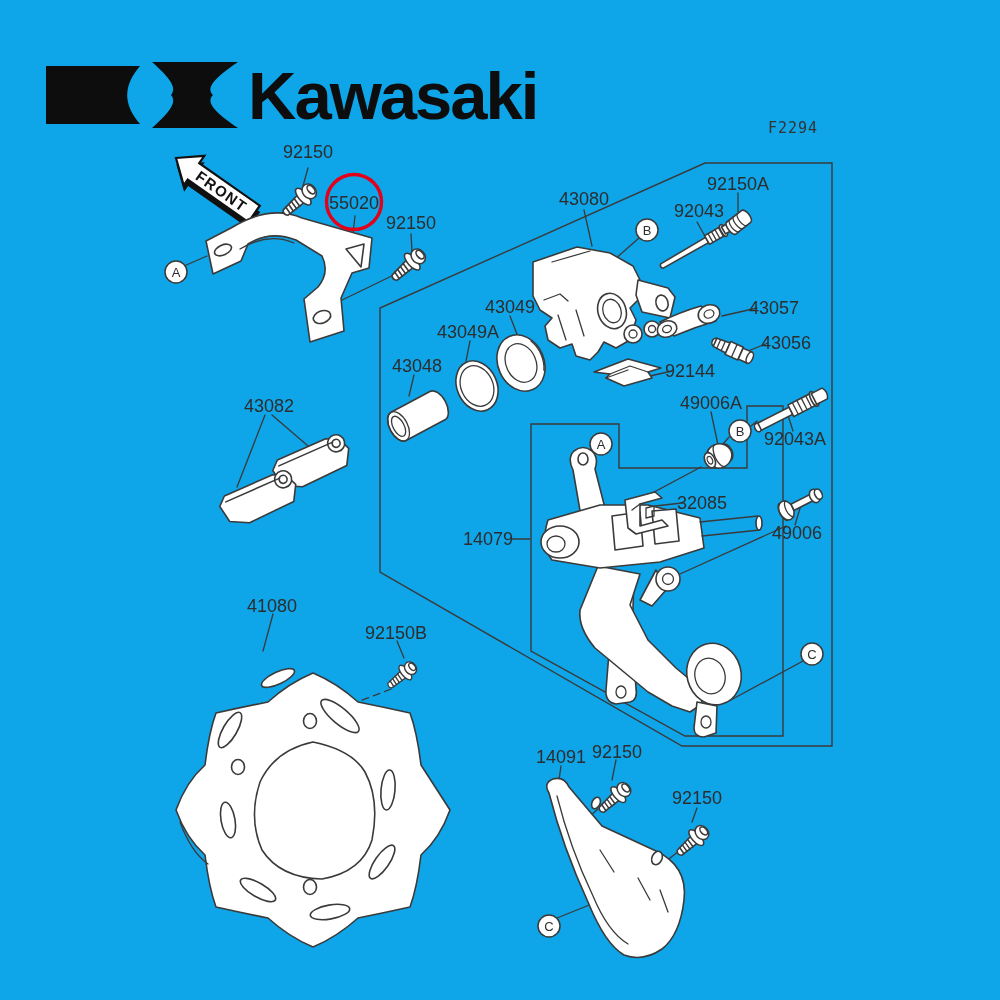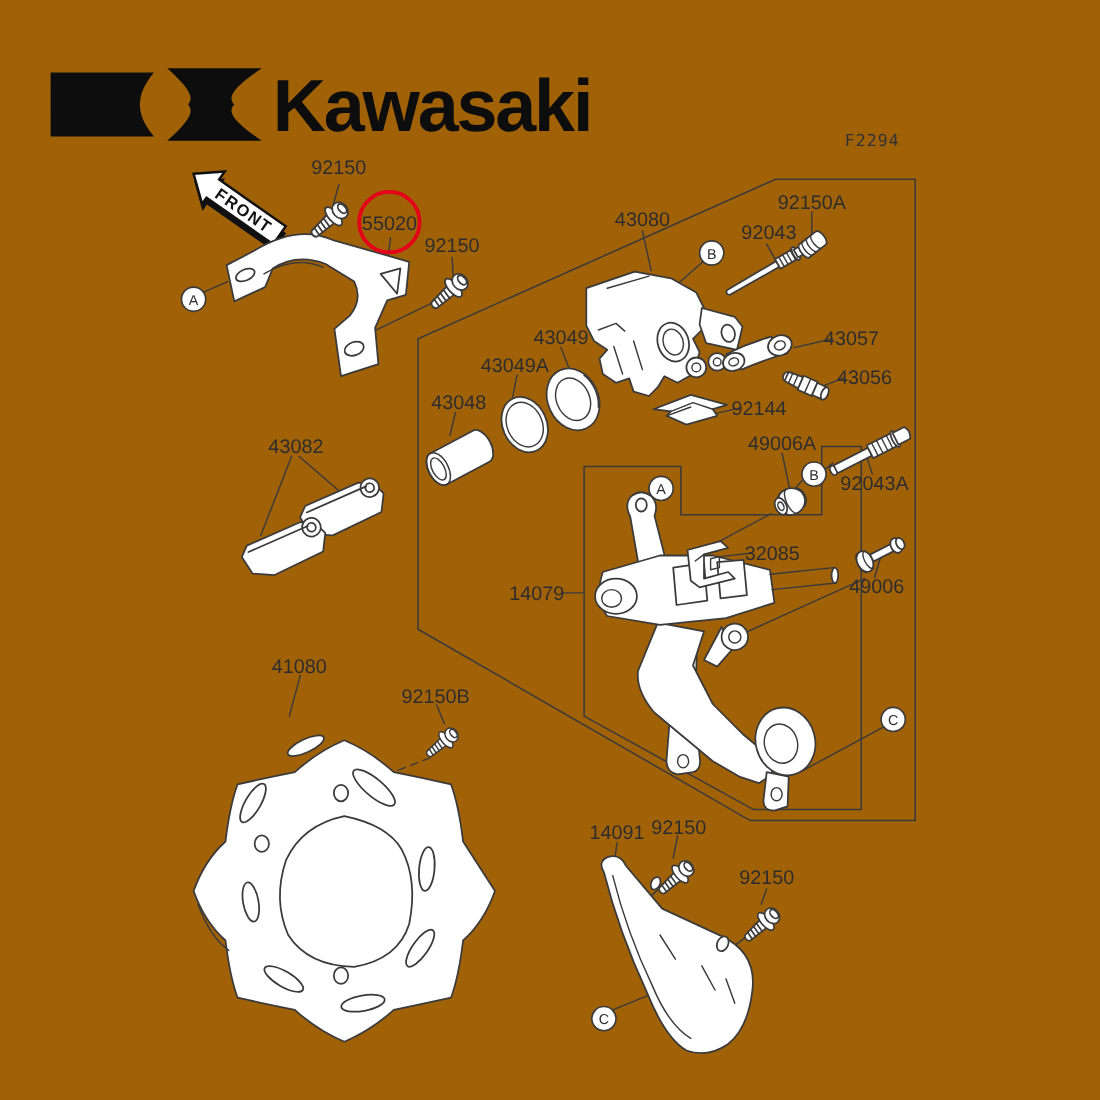--- a/index.html
+++ b/index.html
@@ -1,16 +1,16 @@
 <!DOCTYPE html>
 <html><head>
 <meta charset="utf-8">
 <style>
   html,body{margin:0;padding:0;background:#ffffff;}
-  .stage{width:1000px;height:1000px;background:#a16207;position:relative;font-family:"Liberation Sans",sans-serif;}
+  .stage{width:1000px;height:1000px;background:#0ea5e9;position:relative;font-family:"Liberation Sans",sans-serif;}
   svg{display:block;}
   .ln{stroke:#3a3a3a;stroke-width:1.3;fill:none;stroke-linecap:round;}
   .part{stroke:#3a3a3a;stroke-width:1.6;fill:#ffffff;stroke-linejoin:round;stroke-linecap:round;}
   .part .detail{fill:none;stroke-width:1.3;}
   .box{stroke:#3a3a3a;stroke-width:1.4;fill:none;}
   .part-label{font-family:"Liberation Sans",sans-serif;font-size:18px;fill:#2d2d2d;}
   .fig-code{font-family:"DejaVu Sans Mono",monospace;font-size:15px;fill:#333333;letter-spacing:1px;}
   .bubble circle{fill:#ffffff;stroke:#3a3a3a;stroke-width:1.5;}
   .bubble text{font-size:13px;fill:#2d2d2d;}
   .logo-text{font-family:"Liberation Sans",sans-serif;font-weight:bold;font-size:67px;letter-spacing:-2px;fill:#0d0d0d;}

